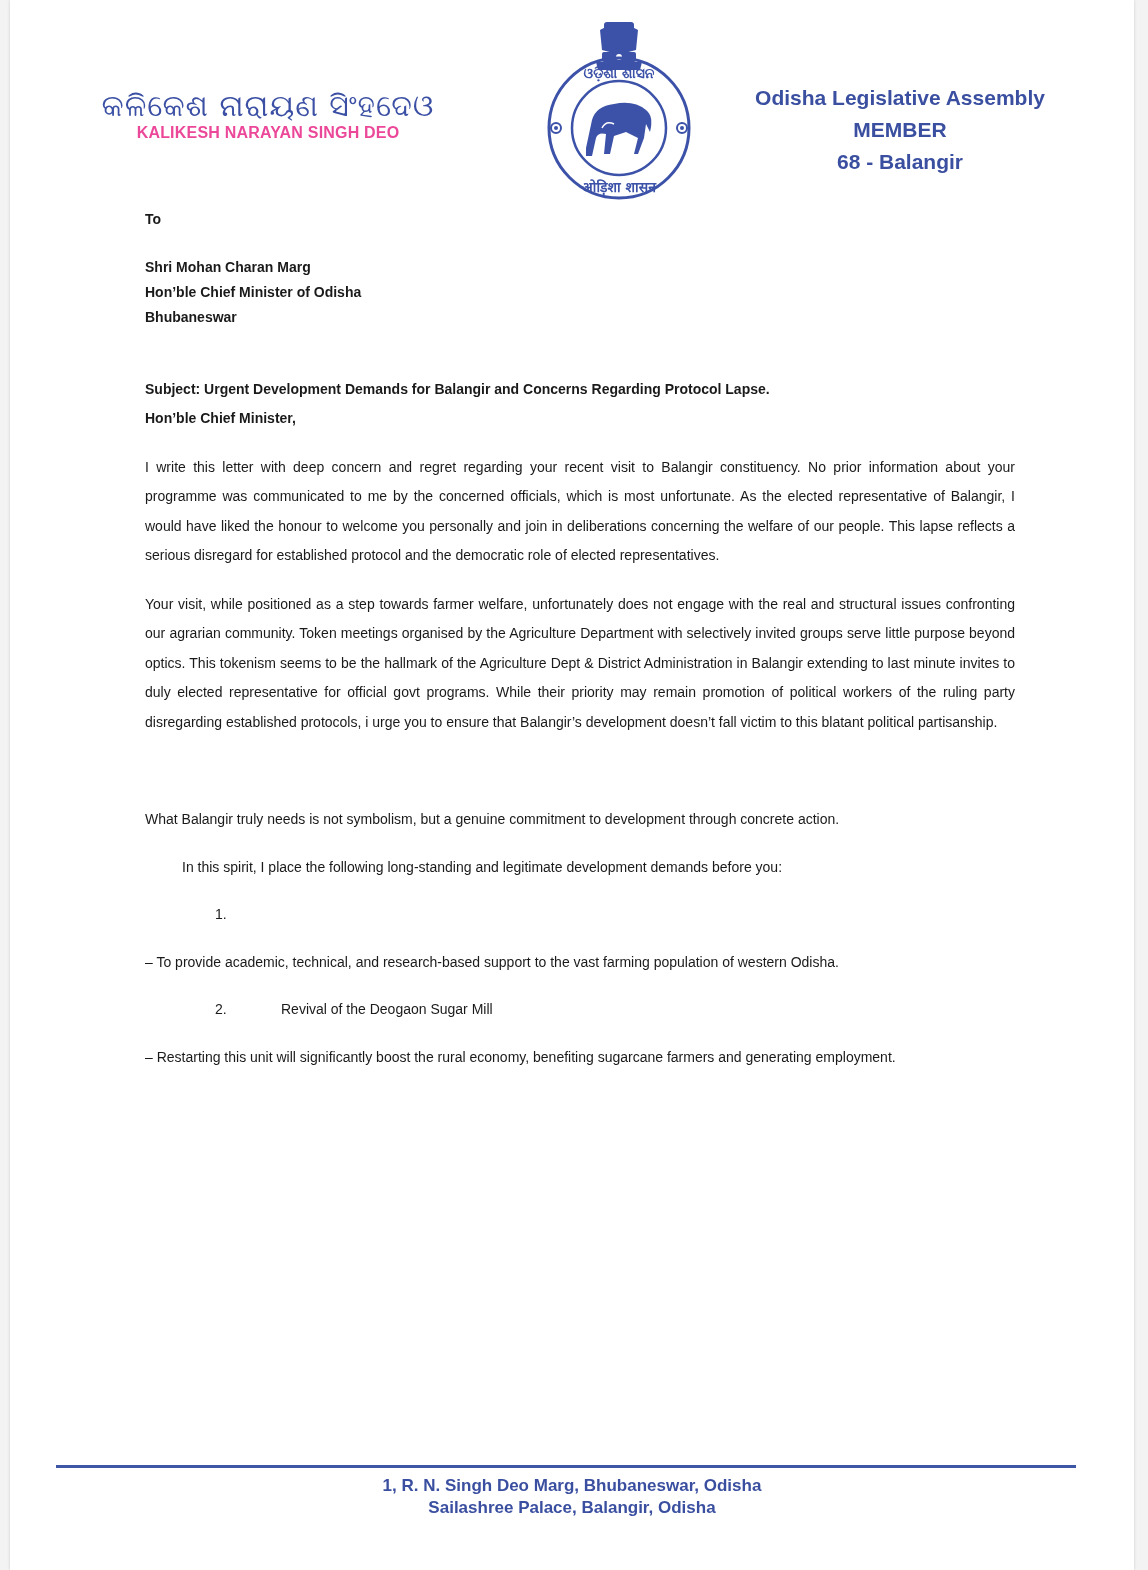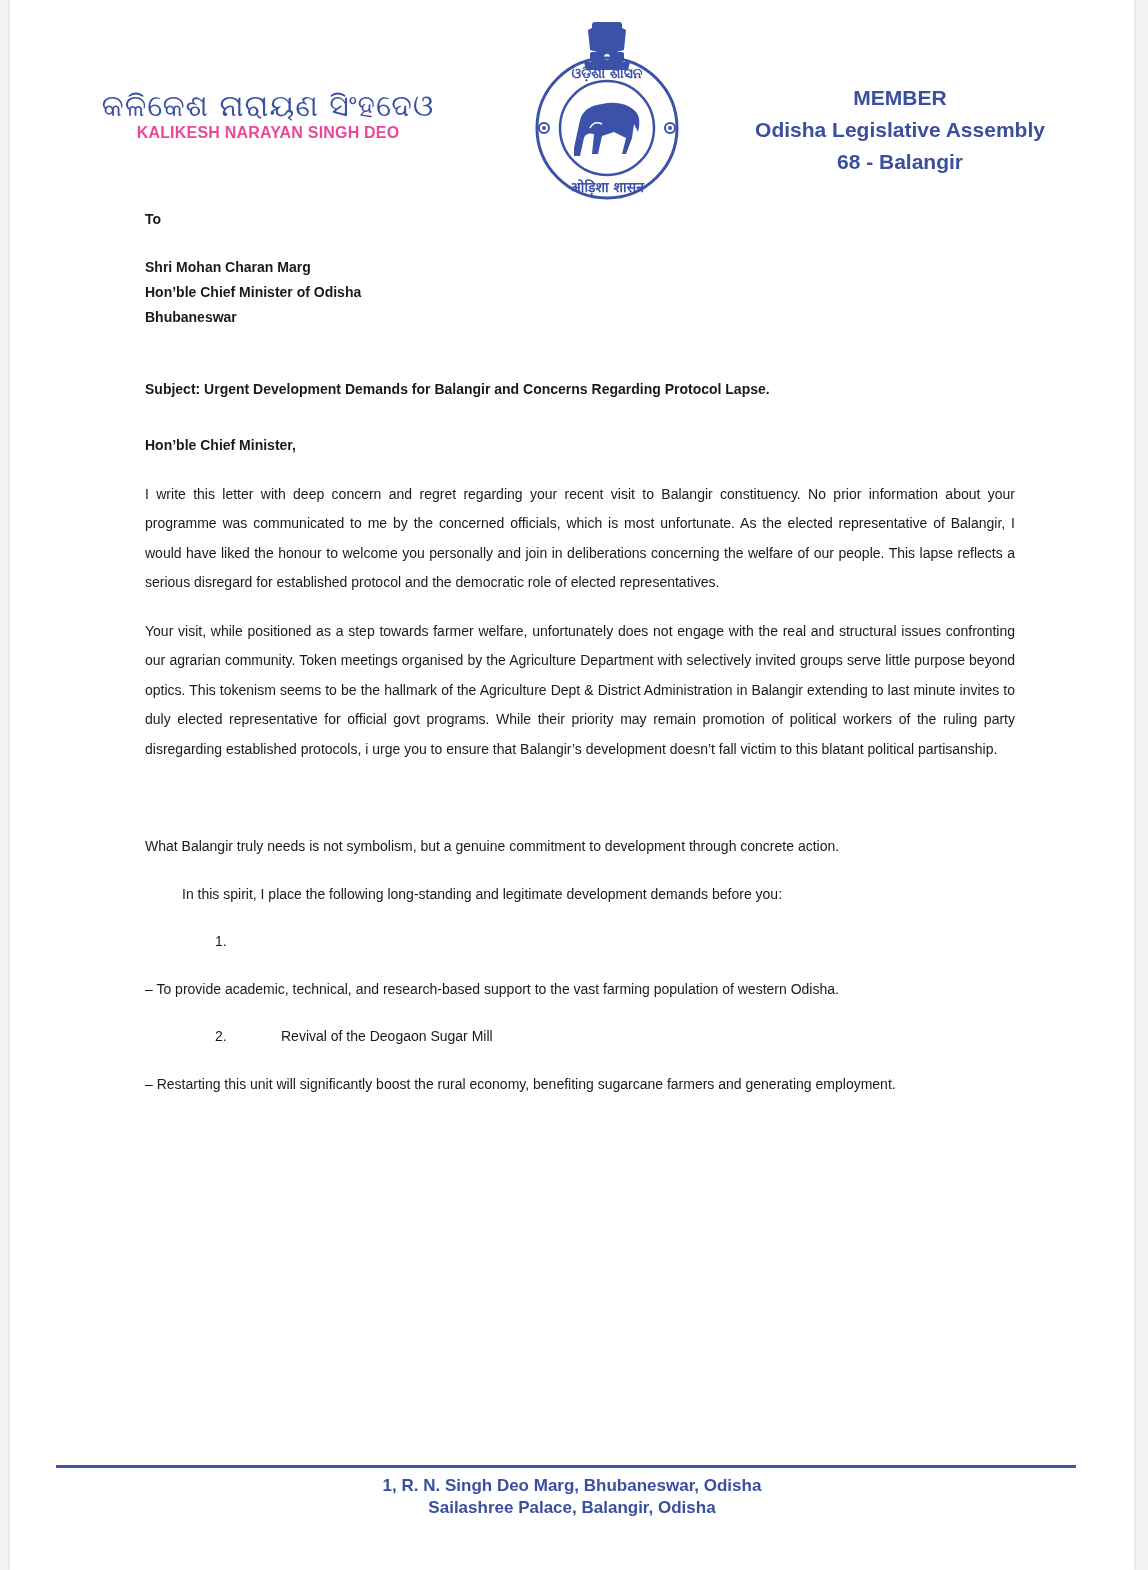--- a/index.html
+++ b/index.html
@@ -18,37 +18,37 @@
     text-align: center; color: #3a4fa0;
   }
   .lh-odia {
     font-family: "DejaVu Sans", sans-serif;
     font-size: 30px; line-height: 36px; color: #3b50a4; letter-spacing: 1px;
   }
   .lh-name {
     font-weight: bold; font-size: 16px; letter-spacing: 0.2px; color: #ec4899;
   }
   .emblem {
-    position: absolute; left: 512px; top: 20px; width: 170px; height: 180px;
+    position: absolute; left: 524px; top: 20px; width: 170px; height: 180px;
   }
   .lh-right {
     position: absolute; left: 700px; top: 82px; width: 380px;
     text-align: center; color: #3a4fa0; font-weight: bold; font-size: 21px; line-height: 32px;
   }
   .content {
     position: absolute; left: 135px; top: 205px; width: 870px;
     font-family: "Liberation Sans Narrow", "Liberation Sans", sans-serif;
     color: #1a1a1a; font-size: 14px; line-height: 29.5px;
   }
   .bold { font-weight: bold; }
   p { margin: 0; }
   .addr p { line-height: 25px; }
   .to { margin-bottom: 20px; }
   .subject { margin-top: 45px; }
-  .salutation { margin-top: 27px; }
+  .salutation { margin-top: 0; }
   .para { text-align: justify; }
   .p1 { margin-top: 19px; }
   .p2 { margin-top: 19px; }
   .p3 { margin-top: 68px; }
   .p4 { margin-top: 18px; margin-left: 37px; }
   .item { margin-top: 18px; padding-left: 70px; display: flex; }
   .item .num { width: 66px; }
   .detail { margin-top: 18px; }
   .rule {
     position: absolute; left: 46px; top: 1465px; width: 1020px; height: 3px; background: #3d56a6;
@@ -86,22 +86,22 @@
       <circle cx="148" cy="108" r="2" fill="#3c52a8"></circle>
 
       <path d="M52 128 L58 100 Q62 86 80 84 Q100 80 112 90 Q120 96 116 112 L112 104 L110 118 L104 134 L100 134 L104 118 L92 112 L80 116 L76 134 L70 134 L72 114 Q64 112 62 118 L58 136 L52 136 Z" fill="#3c52a8"></path>
       <path d="M68 108 Q72 100 80 104" fill="none" stroke="#fff" stroke-width="1.5"></path>
       <text x="85" y="58" text-anchor="middle" font-family="DejaVu Sans, sans-serif" font-size="14" fill="#3c52a8" font-weight="bold">ଓଡ଼ିଶା ଶାସନ</text>
       <text x="85" y="172" text-anchor="middle" font-family="DejaVu Sans, sans-serif" font-size="14" fill="#3c52a8" font-weight="bold">ओड़िशा शासन</text>
     </svg>
   </div>
 
   <div class="lh-right">
+    <div>Odisha Legislative Assembly</div>
     <div>MEMBER</div>
-    <div>Odisha Legislative Assembly</div>
     <div>68 - Balangir</div>
   </div>
 
   <div class="content">
     <p class="bold to">To</p>
     <div class="addr bold">
       <p>Shri Mohan Charan Marg</p>
       <p>Hon’ble Chief Minister of Odisha</p>
       <p>Bhubaneswar</p>
     </div>

